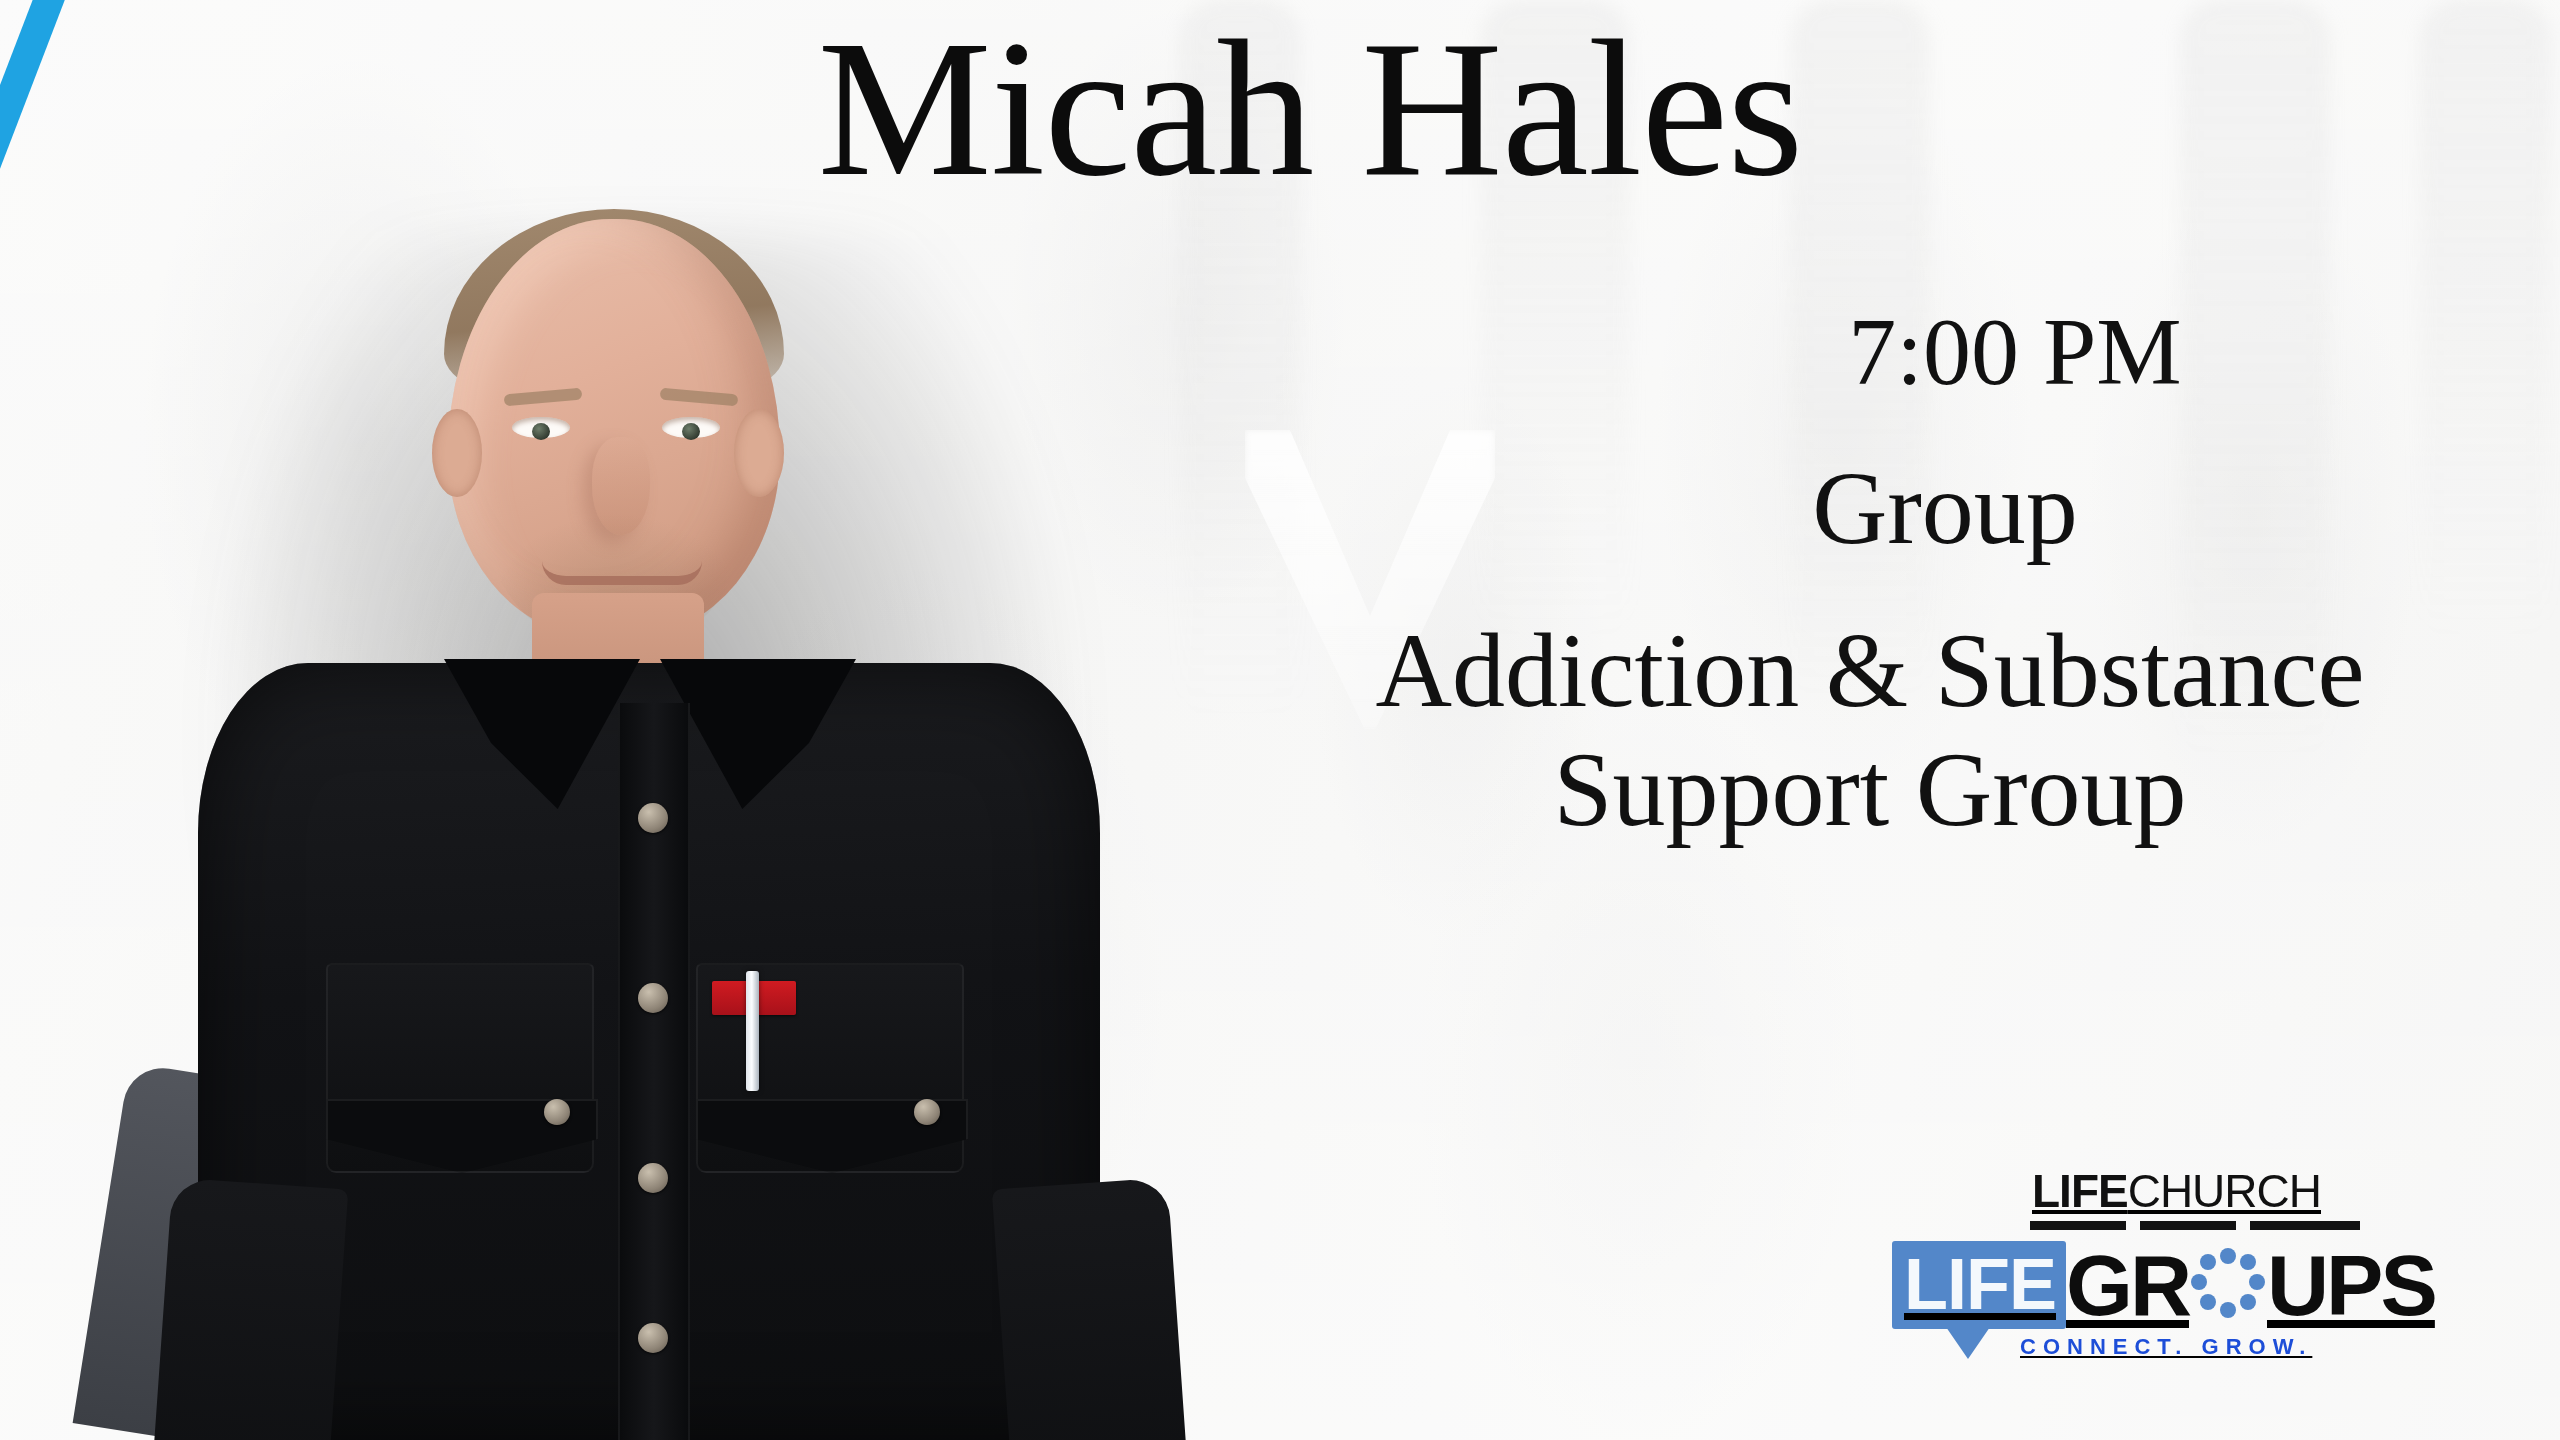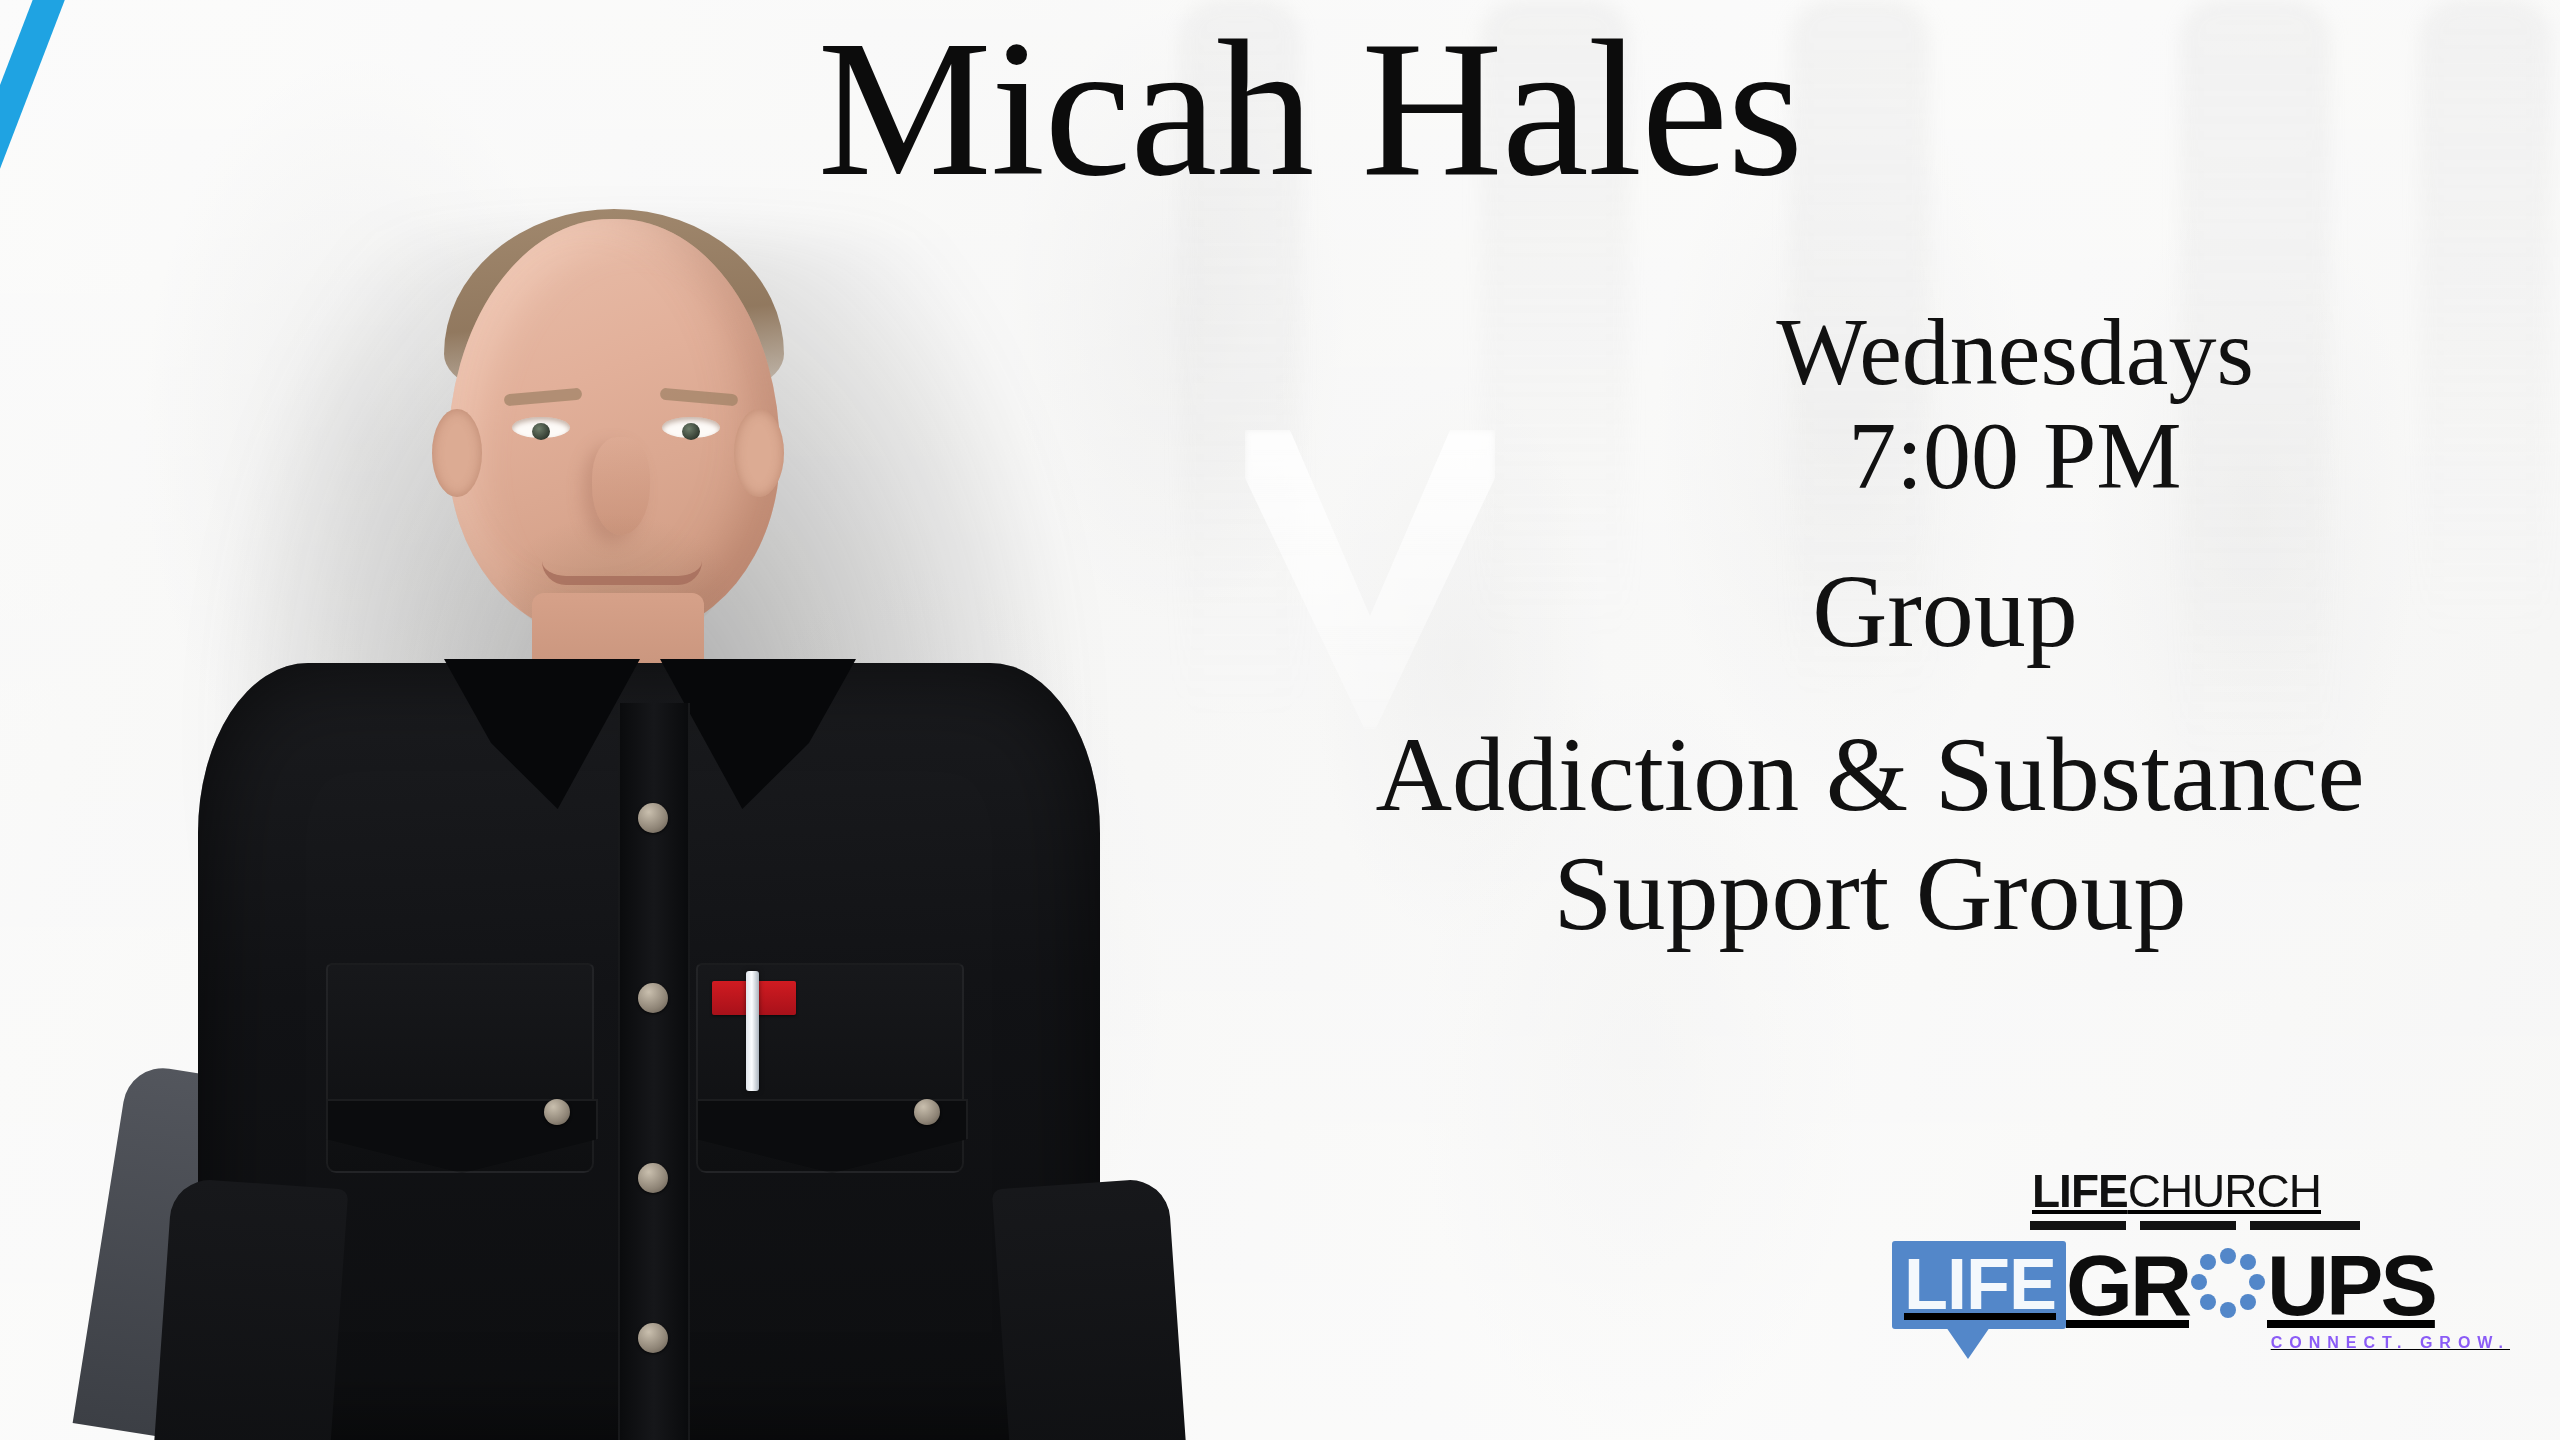--- a/index.html
+++ b/index.html
@@ -224,22 +224,22 @@
   .lg-g,.lg-r,.lg-ups{
     font-family:"Liberation Sans", sans-serif;font-weight:700;font-size:86px;
     color:#0d0d0d;letter-spacing:-3px;line-height:86px;
   }
   .lg-o{position:relative;width:74px;height:74px;margin:0 2px;}
   .lg-o i{
     position:absolute;width:16px;height:16px;border-radius:50%;
     background:#5387c9;left:29px;top:29px;display:block;
   }
   .tagline{
-    font-family:"Liberation Sans", sans-serif;font-weight:600;font-size:16px;
-    letter-spacing:7px;color:#8b5cf6;text-align:right;margin-top:2px;padding-right:10px;
+    font-family:"Liberation Sans", sans-serif;font-weight:600;font-size:22px;
+    letter-spacing:7px;color:#1d4ed8;margin-top:2px;padding-right:10px;
   }
 </style>
 </head>
 <body>
 
 <div class="slide">
 
   <div class="bg-wash"></div>
   <div class="ghost-col" style="left:1180px;top:0;width:120px;height:720px;"></div>
   <div class="ghost-col" style="left:1480px;top:0;width:150px;height:640px;"></div>
@@ -302,21 +302,20 @@
 
       <div class="sleeve l"></div>
       <div class="sleeve r"></div>
     </div>
   </div>
 
   <div class="title">Micah Hales</div>
 
   <div class="info">
     <div class="blk when">
-      <span class="line">Wednesdays</span>
       <span class="line">7:00 PM</span>
     </div>
     <div class="blk where">
       <span class="line">Group</span>
     </div>
     <div class="blk what">
       <span class="line">Addiction &amp; Substance</span>
       <span class="line">Support Group</span>
     </div>
   </div>

